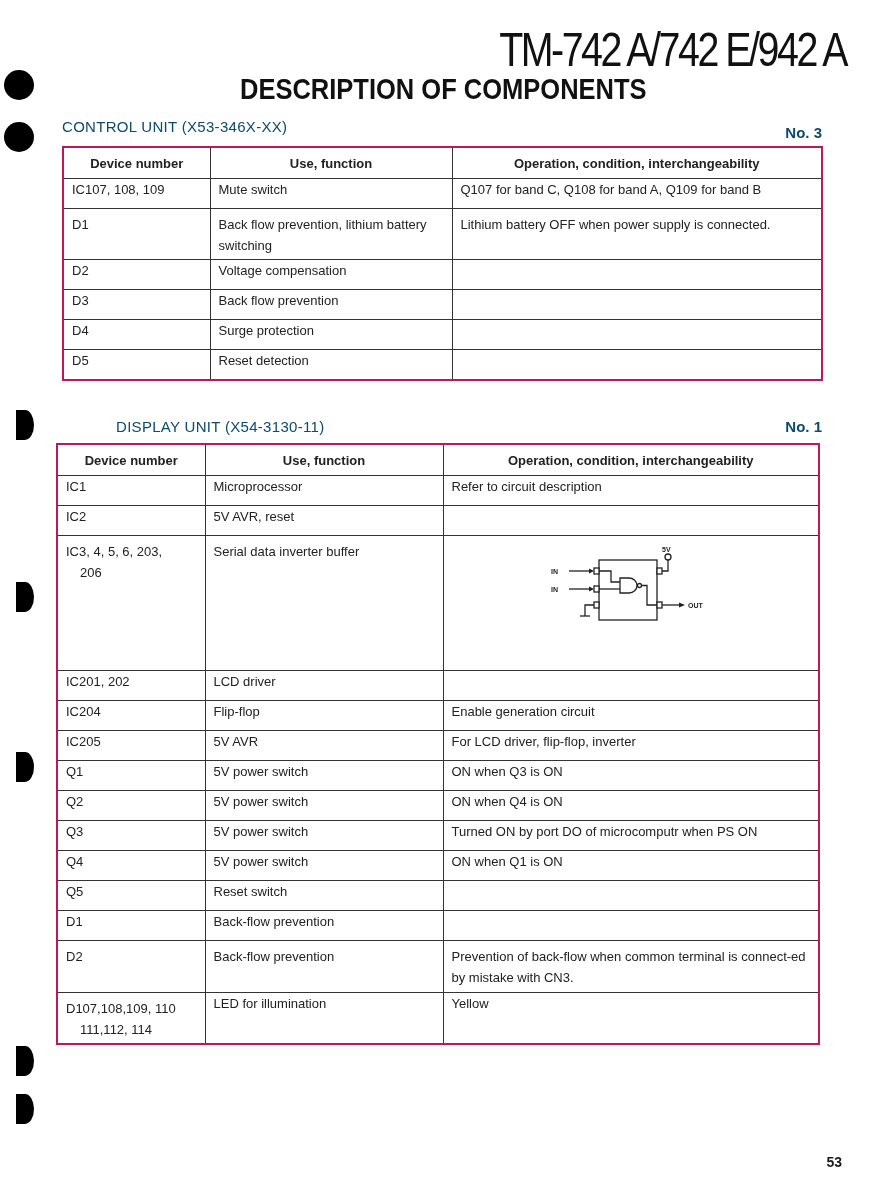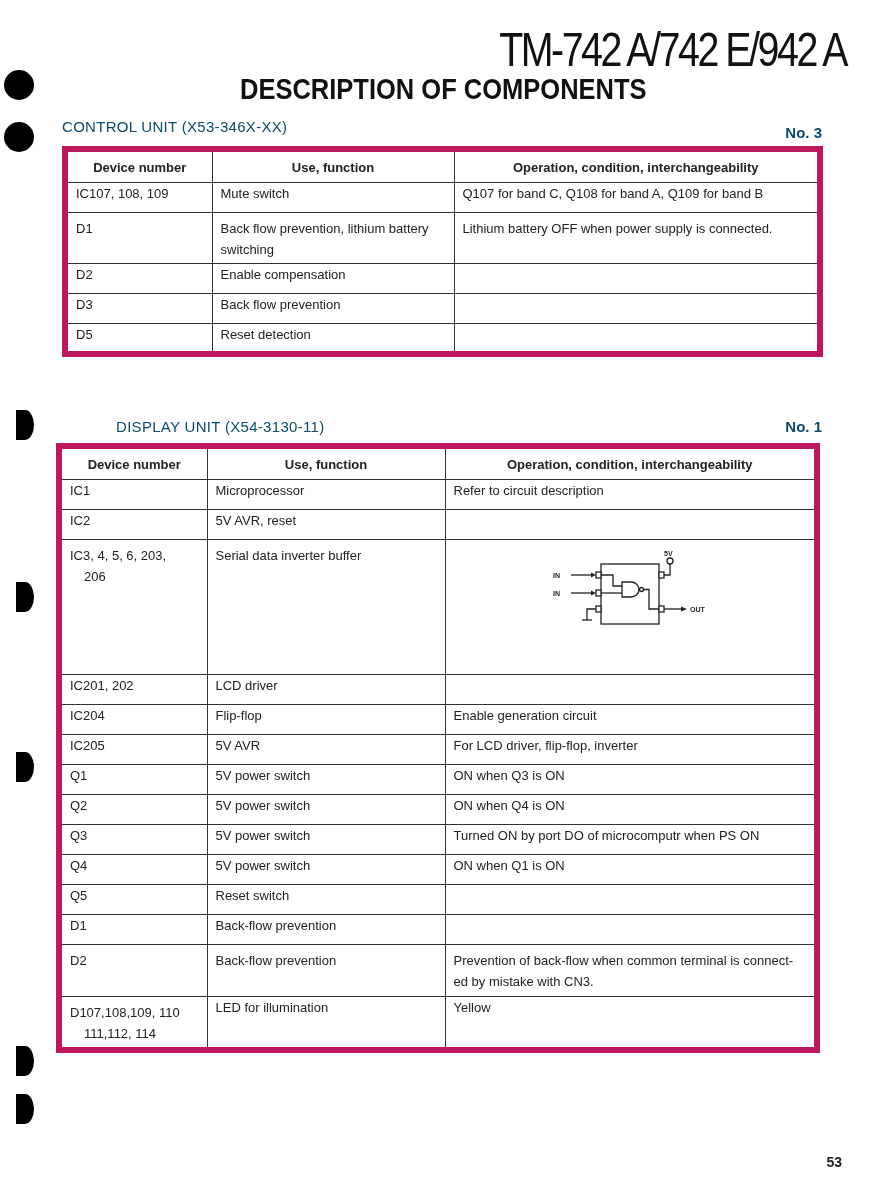--- a/index.html
+++ b/index.html
@@ -34,21 +34,21 @@
 
   table.comp {
     position: absolute; border-collapse: collapse;
     font-size: 13px; color: #222;
   }
   table.comp th, table.comp td {
     border: 1px solid #333; text-align: left; vertical-align: top;
     padding: 0 8px; line-height: 21px;
   }
   table.comp th { font-weight: bold; text-align: center; height: 30px; vertical-align: middle; }
-  table.comp { border: 6px solid #be185d; }
+  table.comp { border: 2px solid #be185d; }
   td.mid { vertical-align: middle; }
   .indent { padding-left: 14px; display: block; }
   .cell-pad { padding-top: 5px !important; padding-bottom: 3px !important; }
 
   .page-num { position: absolute; right: 50px; top: 1154px; font-weight: bold; font-size: 14px; margin-left: 16px; }
   svg text { font-family: "Liberation Sans", sans-serif; }
 </style>
 </head>
 <body>
 
@@ -87,26 +87,31 @@
       <td class="mid">Mute switch</td>
       <td class="mid">Q107 for band C, Q108 for band A, Q109 for band B</td>
     </tr>
     <tr style="height:51px">
       <td class="cell-pad">D1</td>
       <td class="cell-pad">Back flow prevention, lithium battery switching</td>
       <td class="cell-pad">Lithium battery OFF when power supply is connected.</td>
     </tr>
     <tr style="height:30px">
       <td class="mid">D2</td>
-      <td class="mid">Enable compensation</td>
+      <td class="mid">Voltage compensation</td>
       <td class="mid"></td>
     </tr>
     <tr style="height:30px">
       <td class="mid">D3</td>
       <td class="mid">Back flow prevention</td>
+      <td class="mid"></td>
+    </tr>
+    <tr style="height:30px">
+      <td class="mid">D4</td>
+      <td class="mid">Surge protection</td>
       <td class="mid"></td>
     </tr>
     <tr style="height:30px">
       <td class="mid">D5</td>
       <td class="mid">Reset detection</td>
       <td class="mid"></td>
     </tr>
   </tbody>
 </table>
 

